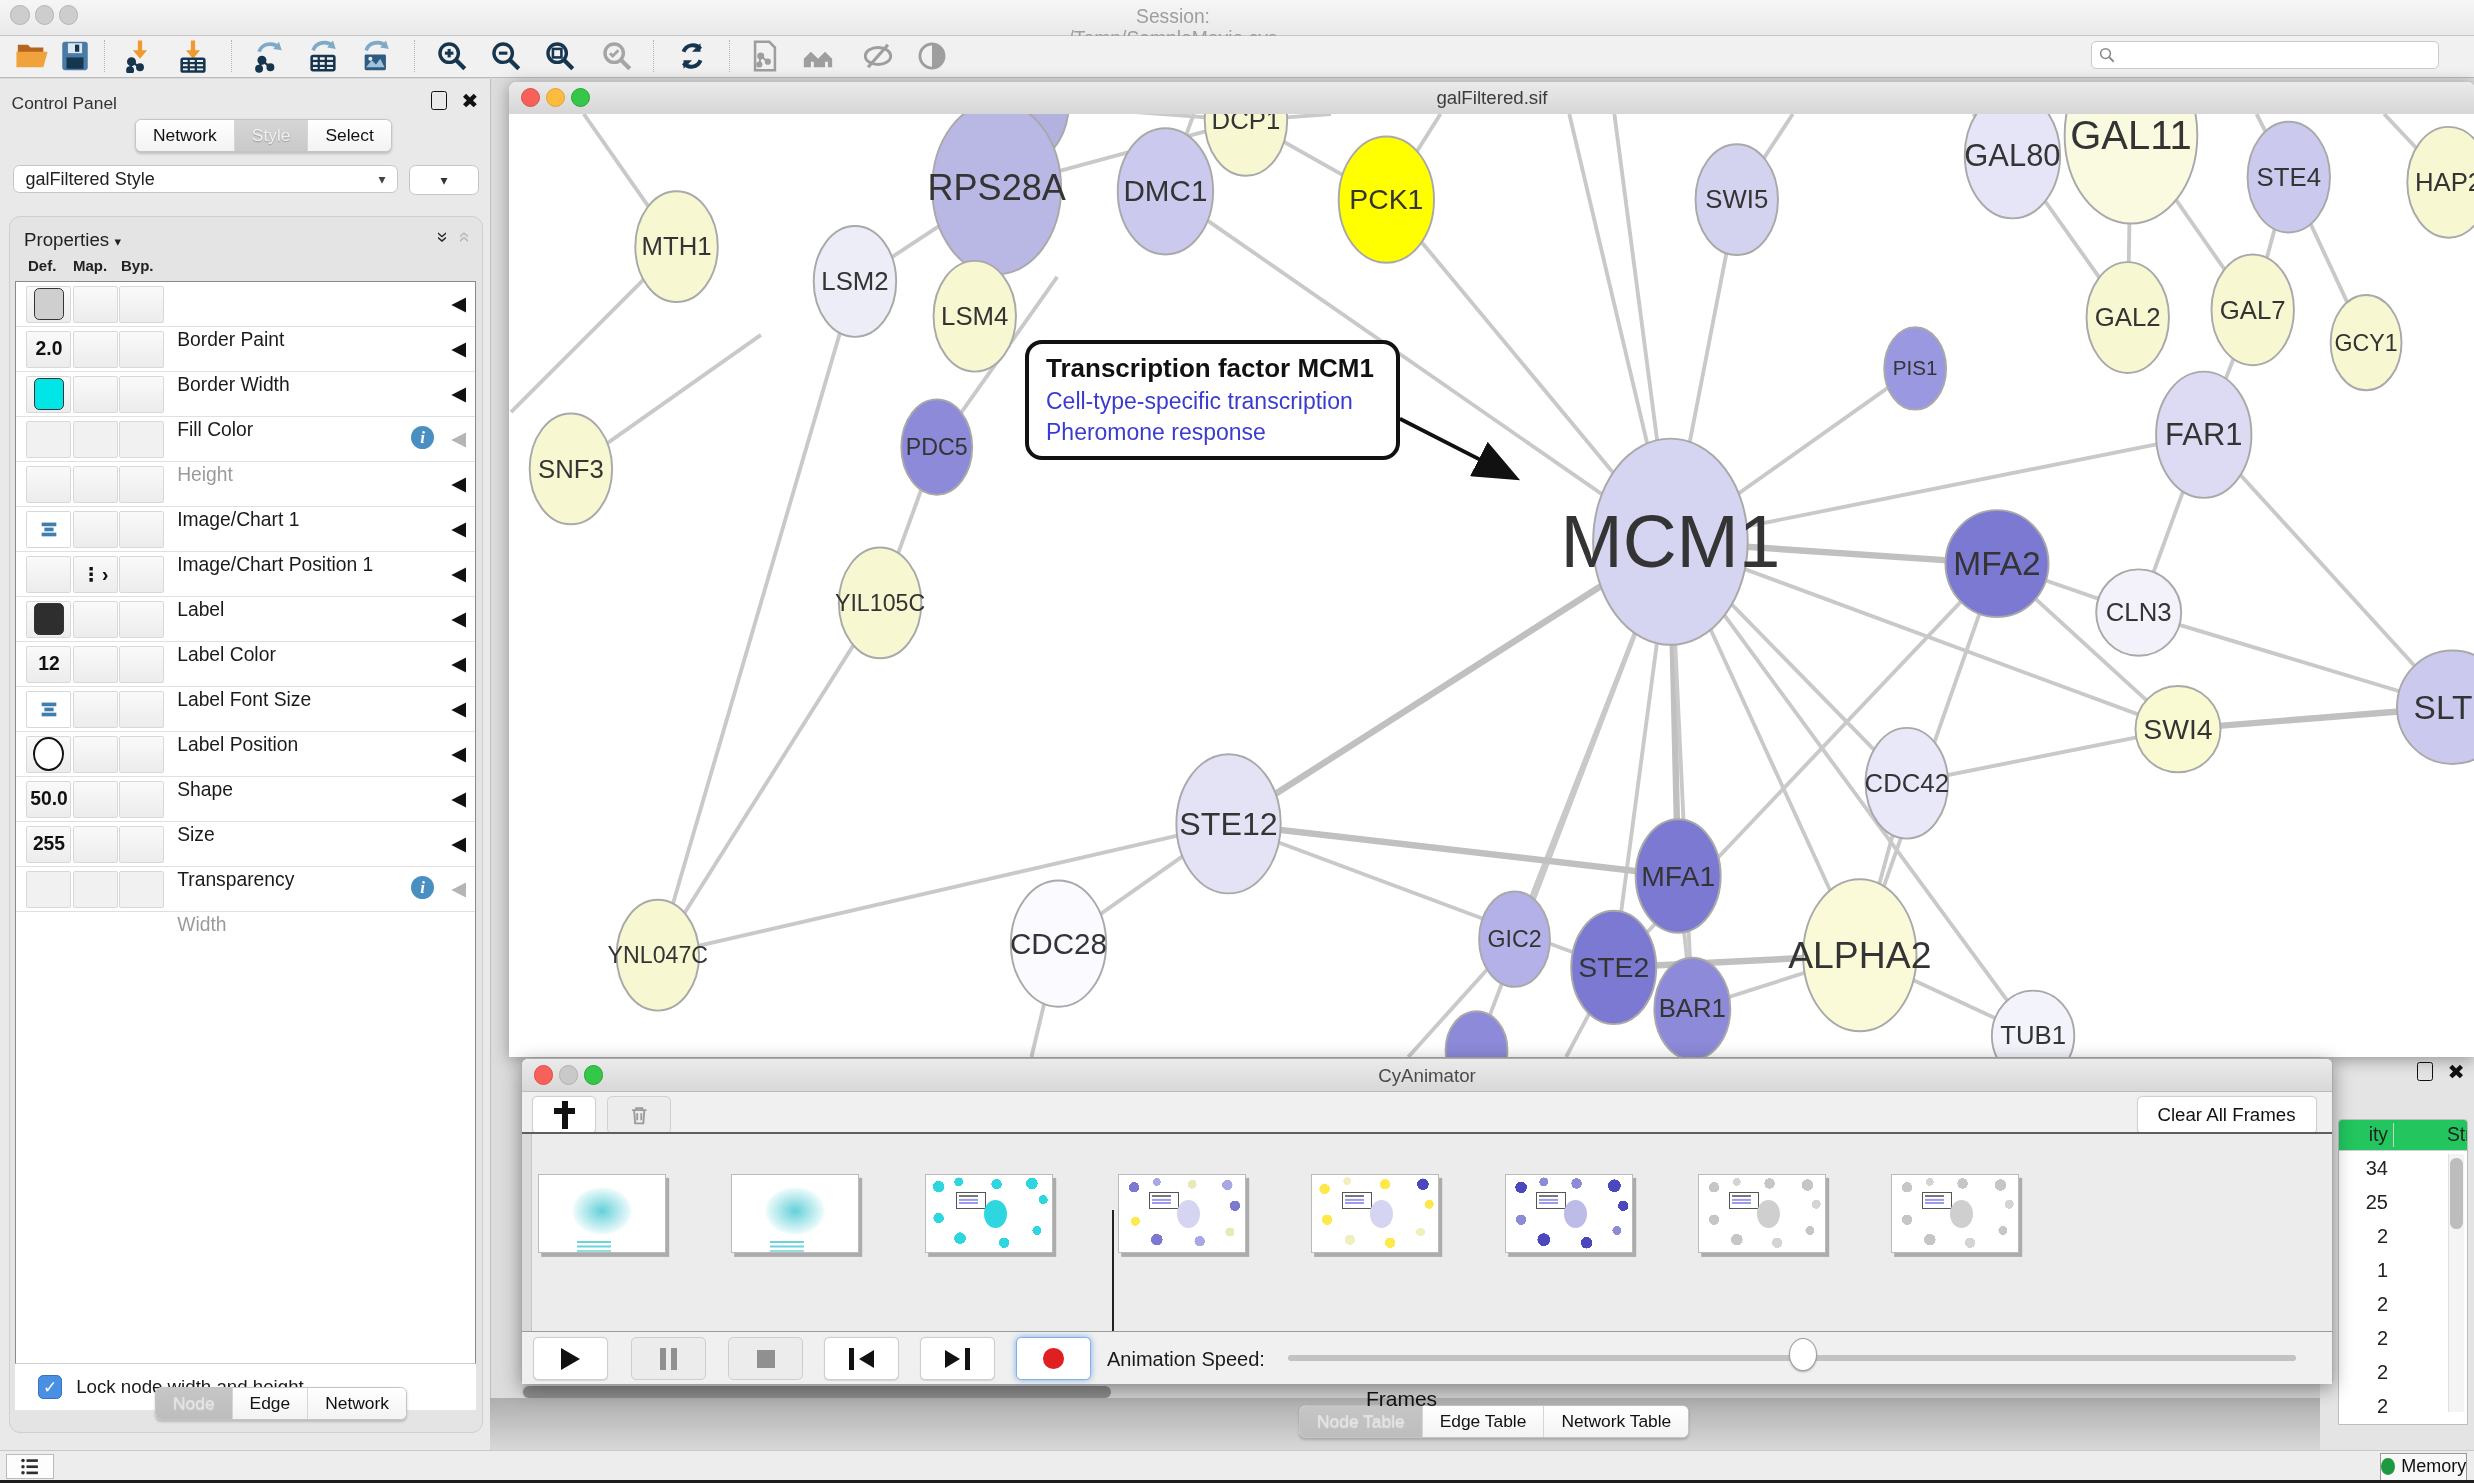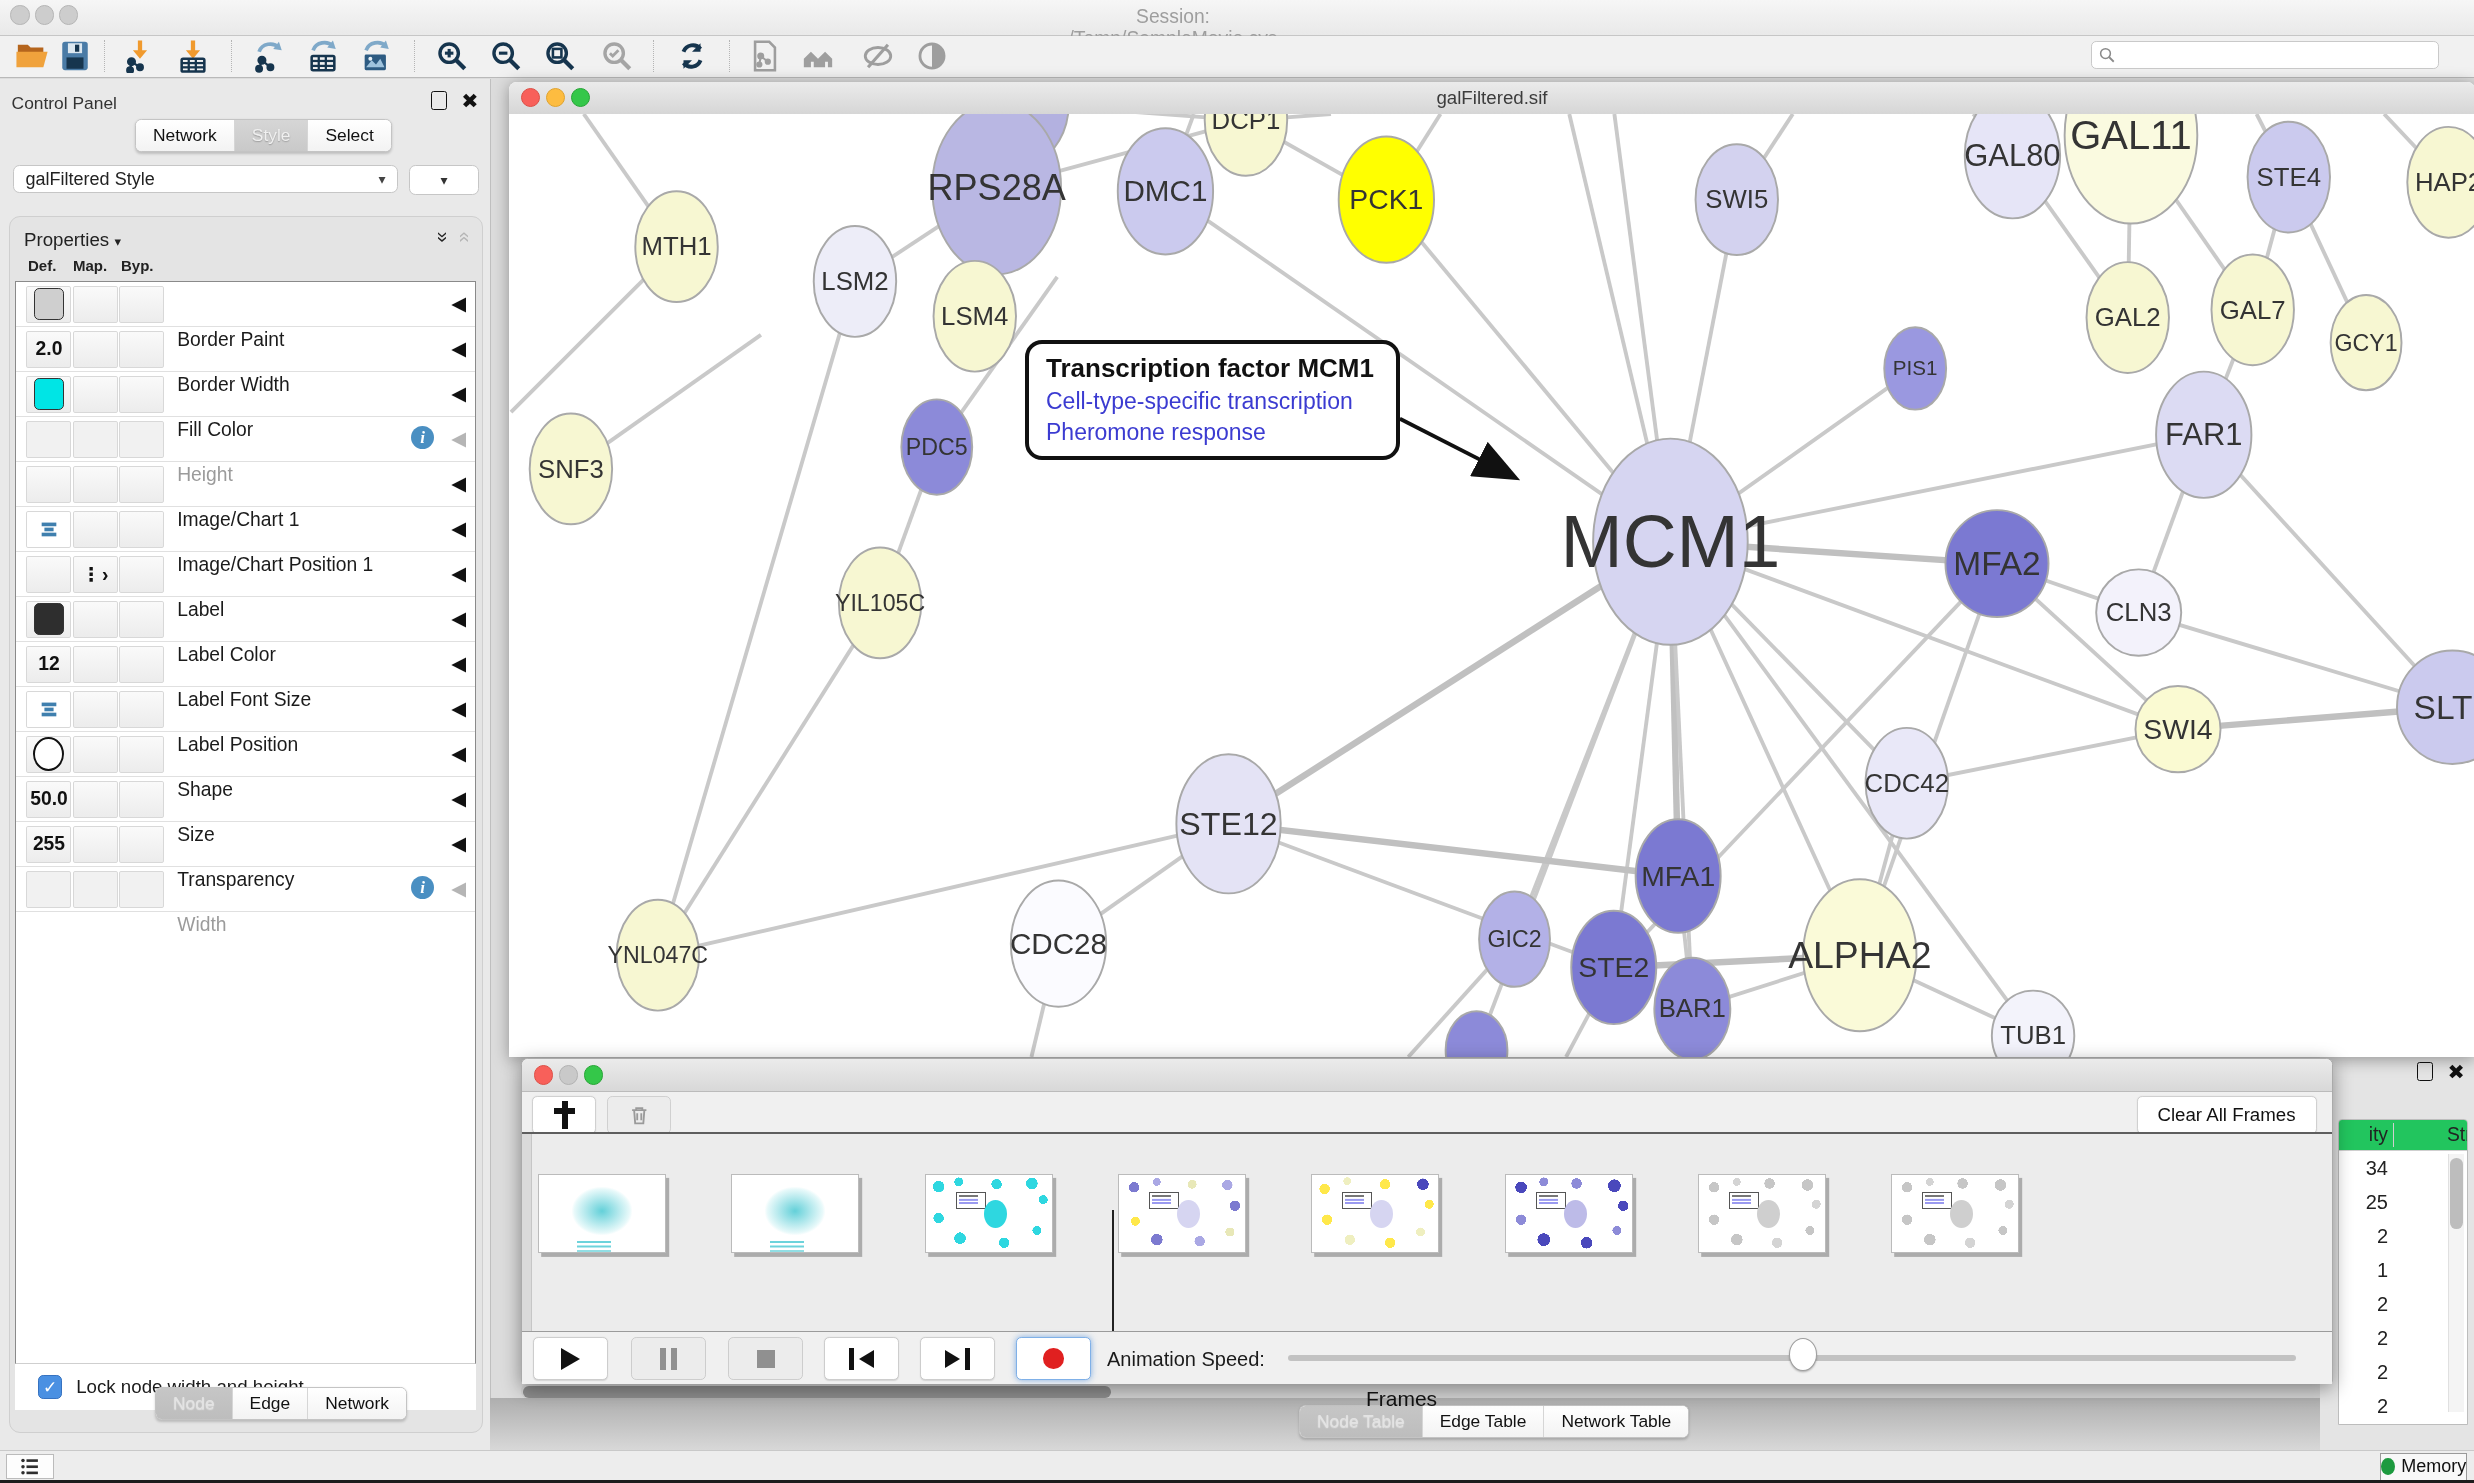--- a/index.html
+++ b/index.html
@@ -846,20 +846,21 @@
         <div id="ann-l2">Pheromone response</div>
       </div>
     </div>
   </div>
 
   <div class="abs" id="cy">
     <div id="cy-titlebar">
       <span class="tl red" style="left:11.6px;top:6.4px;"></span>
       <span class="tl dim" style="left:37px;top:6.4px;"></span>
       <span class="tl green" style="left:62px;top:6.4px;"></span>
+      <div id="cy-title">CyAnimator</div>
     </div>
     <div id="cy-toolbar">
       <div class="cybtn" id="cy-add">
         <span class="plus">
             <span></span>
             <span></span>
           </span>
       </div>
       <div class="cybtn" id="cy-trash">
         <svg width="24.5" height="24.5" viewBox="0 0 24 24" fill="none" stroke="#9a9a9a" stroke-width="1.8">

